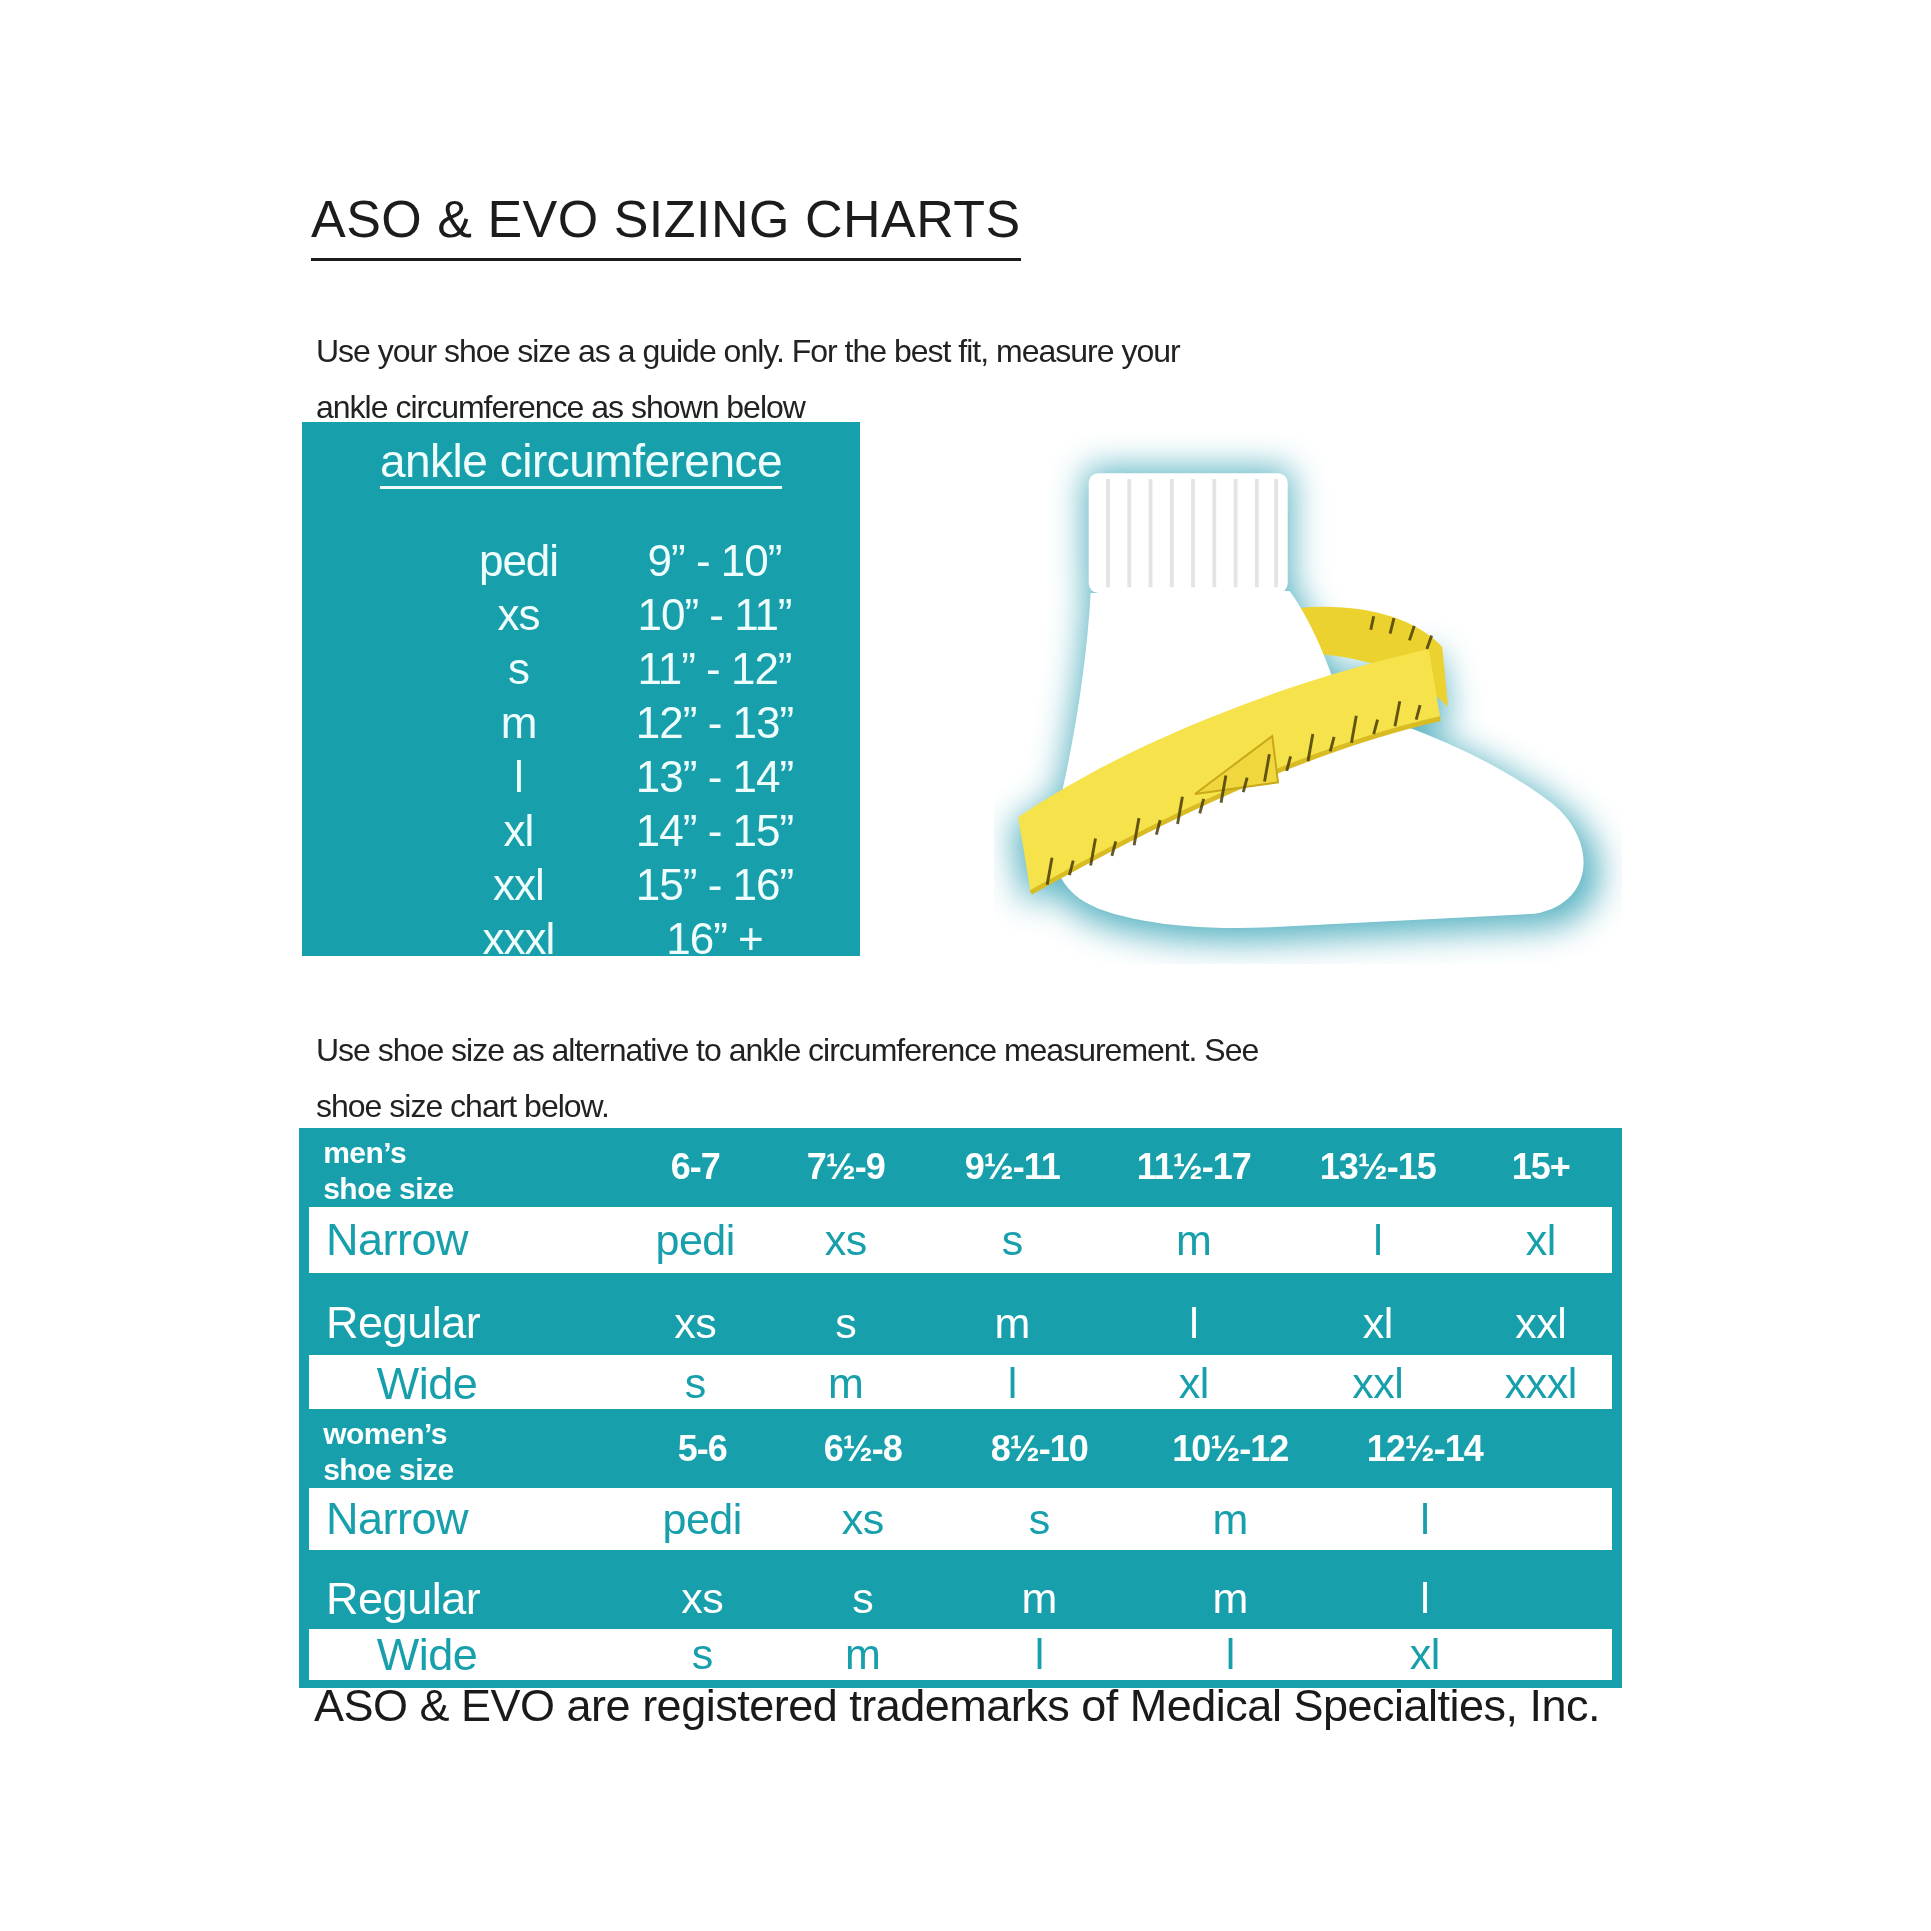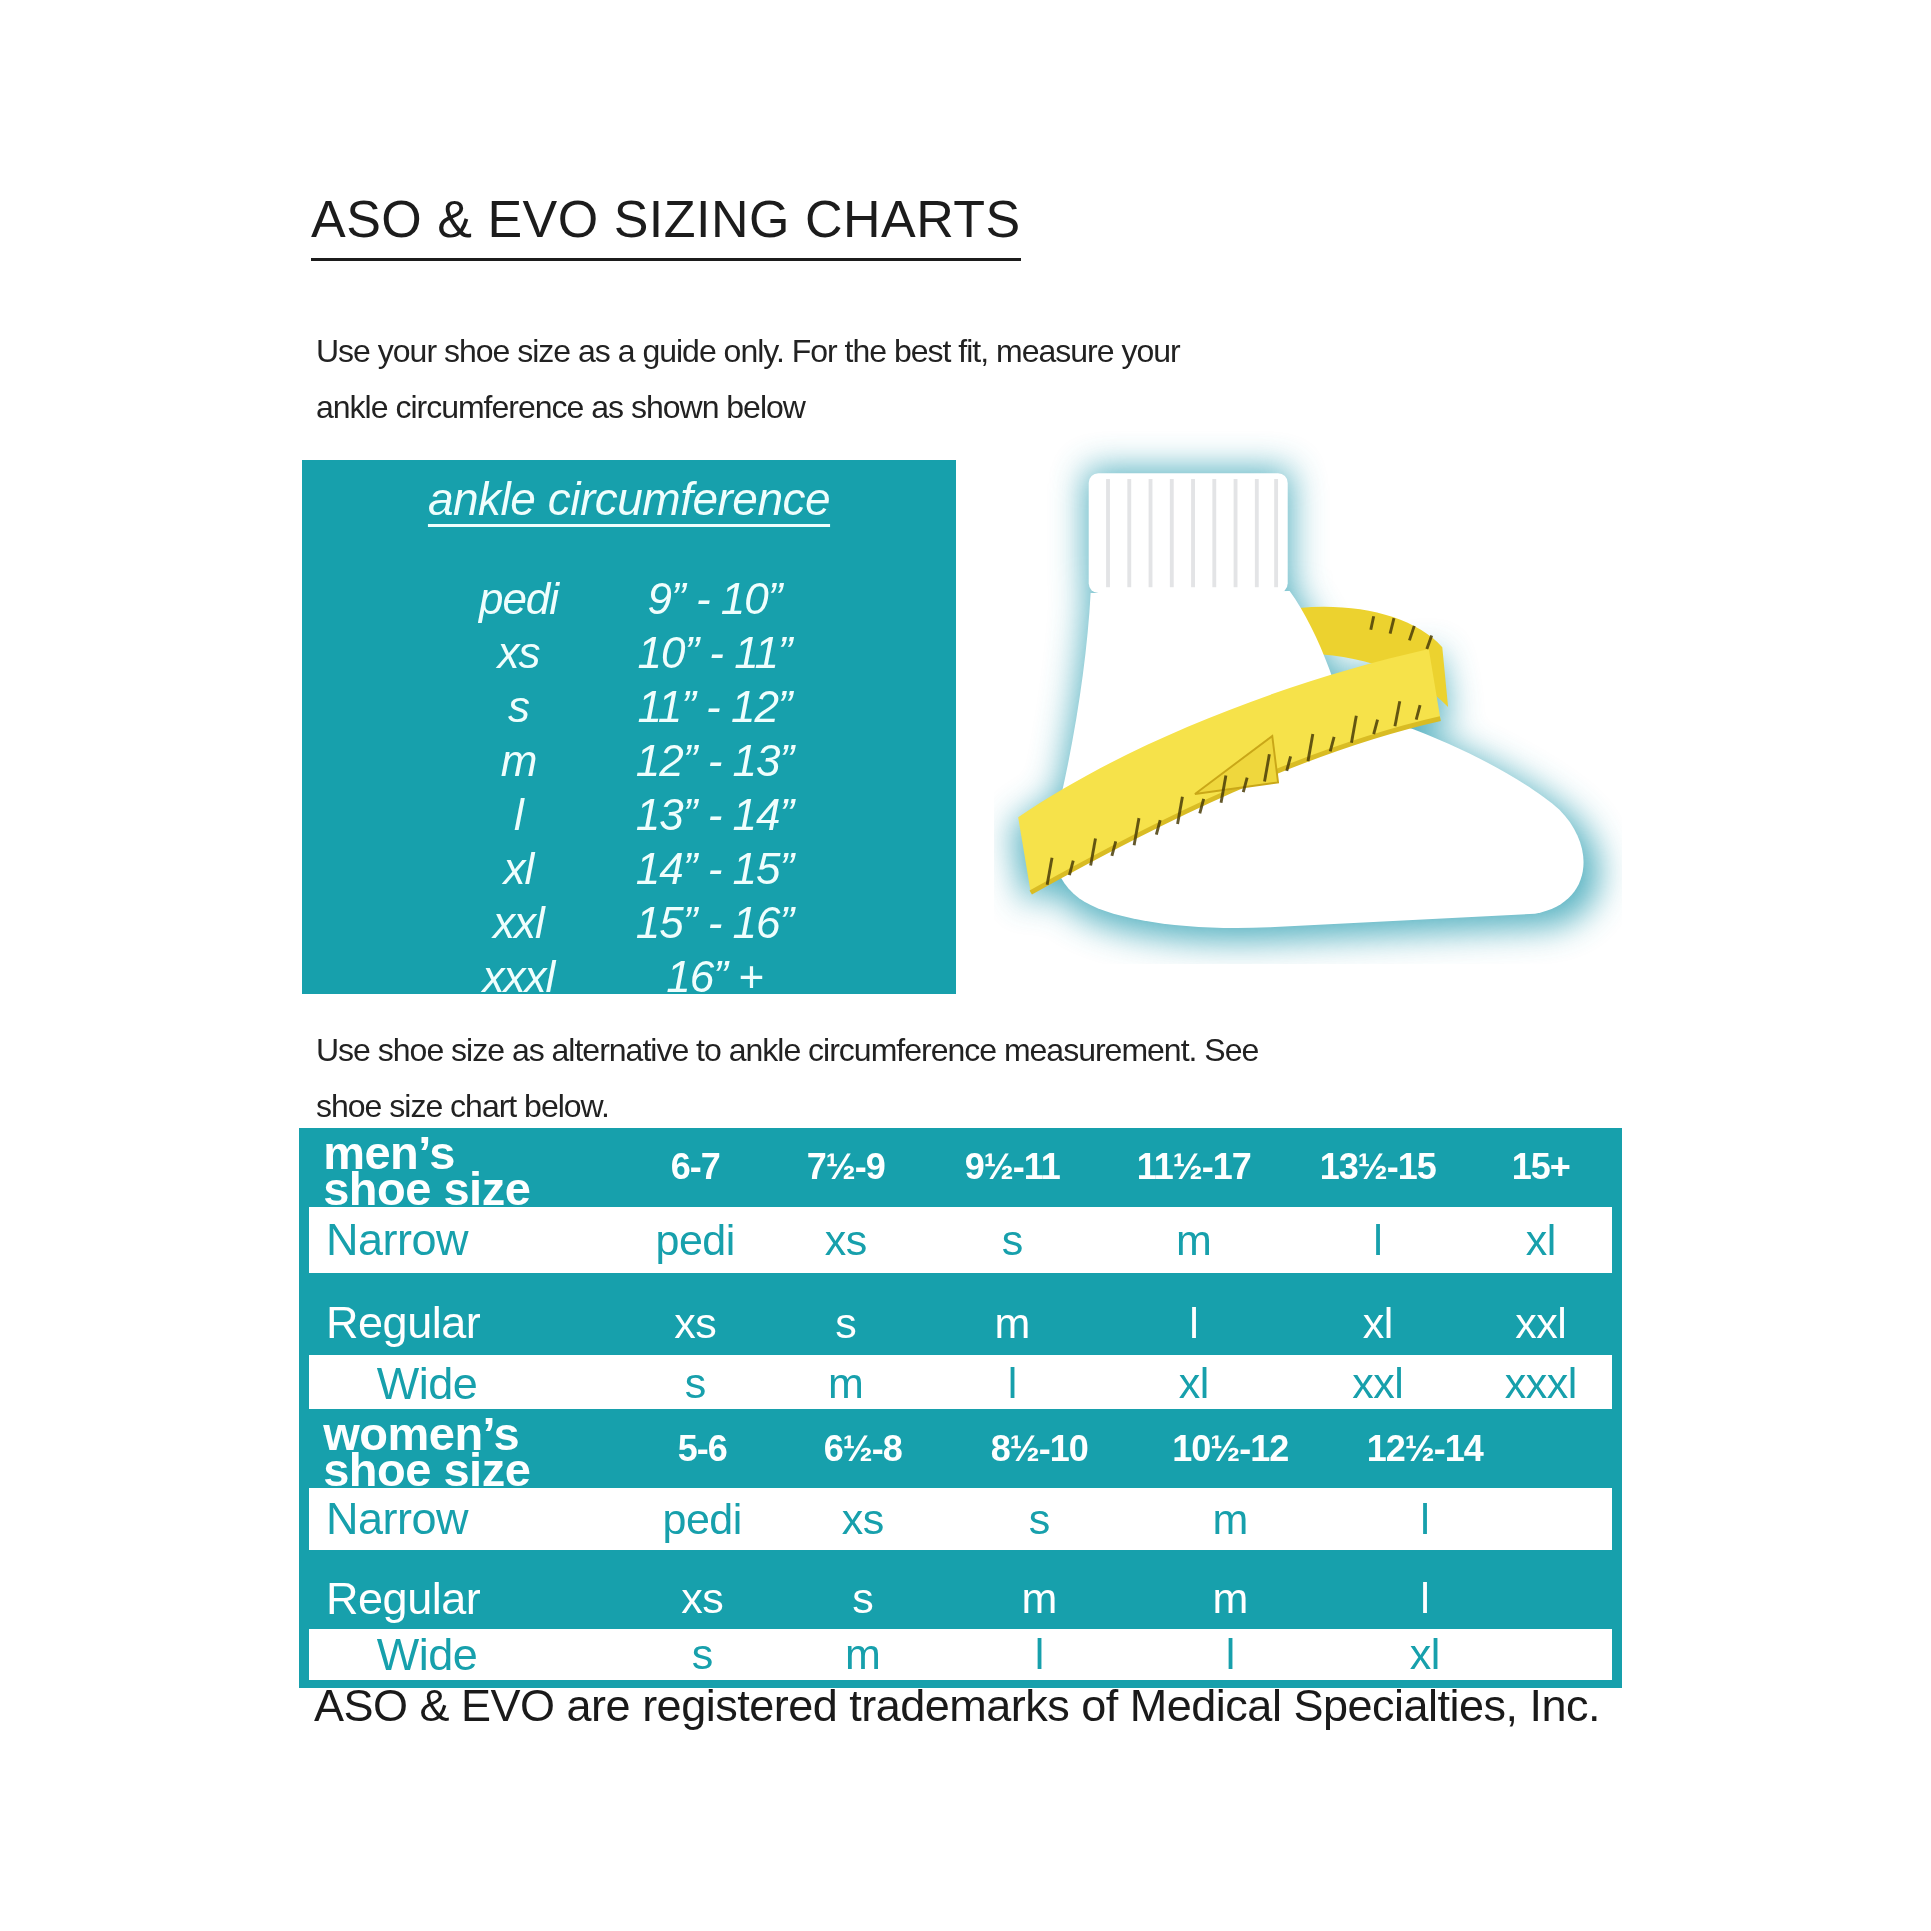--- a/index.html
+++ b/index.html
@@ -12,41 +12,41 @@
     position:absolute;left:311px;top:189px;margin:0;
     font-size:52px;font-weight:400;letter-spacing:0.5px;color:#1c1c1c;
     border-bottom:3.9px solid #1c1c1c;padding-bottom:8.7px;display:inline-block;
   }
   .para{position:absolute;margin:4px;font-size:32px;line-height:56px;letter-spacing:-1px;color:#222;}
   .para-intro{left:312px;top:319px;}
   .para-alt{left:312px;top:1018px;}
   .footer-line{position:absolute;left:314px;top:1680px;margin:0;font-size:45px;letter-spacing:-0.5px;color:#1a1a1a;}
   
   .ankle-box{
-    position:absolute;left:302px;top:460px;width:654px;height:534px;
-    background:var(--teal);color:#effefd;font-style:italic;
+    position:absolute;left:302px;top:422px;width:558px;height:534px;
+    background:var(--teal);color:#effefd;
   }
   .ankle-head{
     margin-top:11.6px;text-align:center;font-size:46px;letter-spacing:-0.5px;
     text-decoration:underline;text-underline-offset:8.7px;text-decoration-thickness:2.9px;
   }
   .ankle-rows{position:absolute;left:0;top:112px;width:100%;}
   .ankle-row{position:relative;height:54px;font-size:44px;line-height:54px;letter-spacing:-1px;}
   .ankle-size{position:absolute;left:0;width:433px;text-align:center;}
   .ankle-range{position:absolute;left:292px;width:241px;text-align:center;white-space:nowrap;}
   
   .size-table{position:absolute;left:299px;width:1323px;background:var(--teal);padding-bottom:7.7px;}
   .mens-table{top:1128px;}
   .womens-table{top:1409px;}
   .trow{padding:0 9.7px;}
   .tgrid{display:grid;}
   .mens-table .tgrid{grid-template-columns:314px 145px 156px 177px 186px 182px 144px;}
   .womens-table .tgrid{grid-template-columns:314px 159px 162px 191px 191px 198px 88px;}
   .band .tgrid{background:var(--teal);color:#fdffff;}
-  .band-label{padding-left:14.5px;padding-top:6.8px;font-weight:bold;font-size:47px;line-height:36px;letter-spacing:-0.5px;}
+  .band-label{padding-left:14.5px;padding-top:6.8px;font-weight:bold;font-size:30px;line-height:36px;letter-spacing:-0.5px;}
   .band .col-head{font-weight:bold;font-size:36px;text-align:center;letter-spacing:-1px;}
   .mens-table .band .col-head{line-height:77px;}
   .womens-table .band .col-head{line-height:79px;}
   .row-white .tgrid{background:#ffffff;color:var(--teal);}
   .row-teal .tgrid{background:var(--teal);color:#ffffff;margin-top:18px;}
   .cell-label{padding-left:17.4px;font-size:45px;letter-spacing:-0.5px;}
   .cell-label.indent{padding-left:68px;}
   .cell-val{text-align:center;font-size:43px;letter-spacing:-0.5px;}
   .r-narrow-m .tgrid > div{line-height:66px;}
   .r-regular-m .tgrid > div{line-height:64px;}

